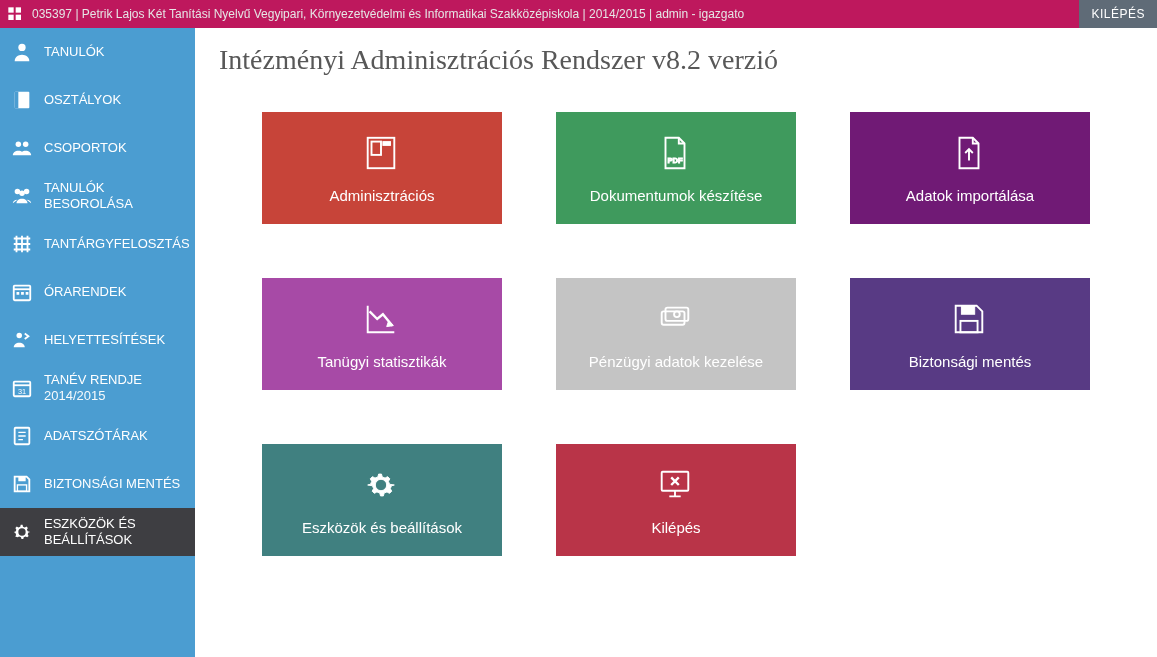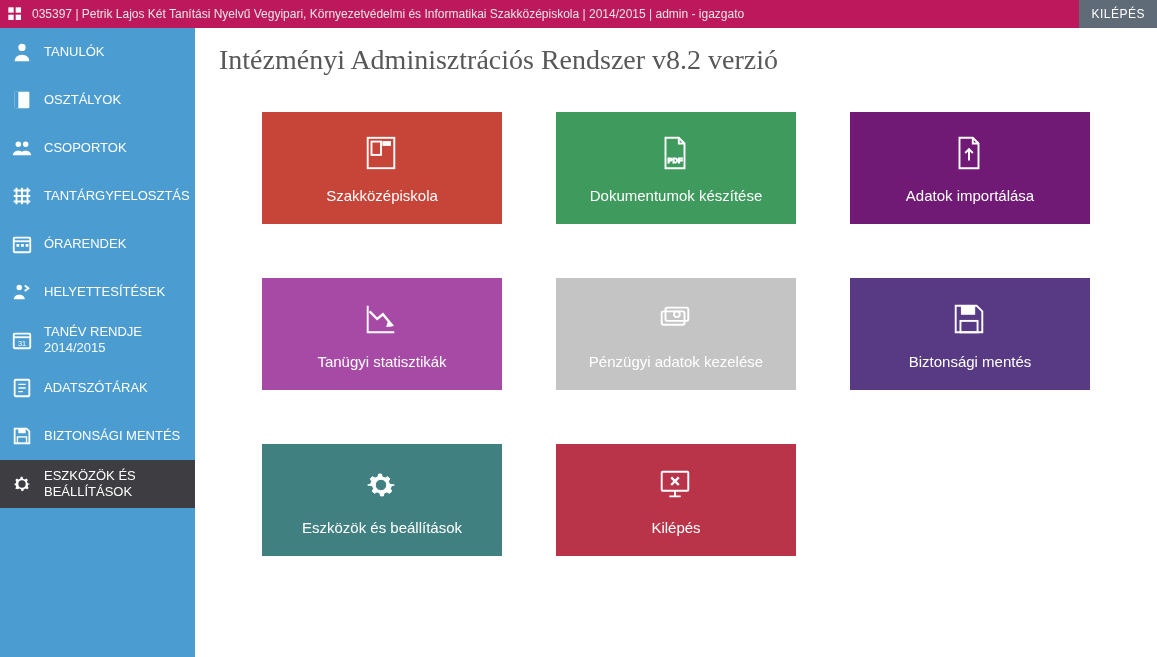--- a/index.html
+++ b/index.html
@@ -145,20 +145,31 @@
       <span class="icon">
         <svg viewBox="0 0 24 24" width="22" height="22">
             <circle cx="8" cy="8" r="3"></circle>
             <circle cx="16" cy="8" r="3"></circle>
             <path d="M2 20c0-3 2.5-5 6-5s6 2 6 5zM10 20c0-3 2.5-5 6-5s6 2 6 5z"></path>
           </svg>
       </span>
       <span class="label">CSOPORTOK</span>
     </div>
 
+    <div class="sidebar-item">
+      <span class="icon">
+        <svg viewBox="0 0 24 24" width="22" height="22">
+            <circle cx="7" cy="7" r="3"></circle>
+            <circle cx="17" cy="7" r="3"></circle>
+            <circle cx="12" cy="9" r="3"></circle>
+            <path d="M2 20c0-2 1.5-4 5-4M22 20c0-2-1.5-4-5-4M6 20c0-3 2.5-5 6-5s6 2 6 5z"></path>
+          </svg>
+      </span>
+      <span class="label">TANULÓK BESOROLÁSA</span>
+    </div>
 
 
     <div class="sidebar-item">
       <span class="icon">
         <svg viewBox="0 0 24 24" width="22" height="22">
             <path d="M3 6h18M3 12h18M3 18h18M6 3v18M12 3v18M18 3v18" stroke="#fff" stroke-width="2" fill="none"></path>
           </svg>
       </span>
       <span class="label">TANTÁRGYFELOSZTÁS</span>
     </div>
@@ -239,21 +250,21 @@
     <div class="tile-grid">
 
       <div class="tile c-red">
         <span class="tile-icon">
           <svg viewBox="0 0 40 40" width="38" height="38">
               <rect x="6" y="4" width="28" height="32" fill="none" stroke="#fff" stroke-width="2"></rect>
               <rect x="10" y="8" width="10" height="14" fill="none" stroke="#fff" stroke-width="2"></rect>
               <rect x="22" y="8" width="8" height="4" fill="#fff"></rect>
             </svg>
         </span>
-        <span class="tile-label">Szakközépiskola</span>
+        <span class="tile-label">Adminisztrációs</span>
       </div>
 
 
       <div class="tile c-green">
         <span class="tile-icon">
           <svg viewBox="0 0 40 40" width="38" height="38">
               <path d="M10 4h14l6 6v26H10z" fill="none" stroke="#fff" stroke-width="2"></path>
               <path d="M24 4v6h6" fill="none" stroke="#fff" stroke-width="2"></path>
               <text x="20" y="30" font-size="8" text-anchor="middle" fill="#fff" font-family="Arial" font-weight="bold">PDF</text>
             </svg>

